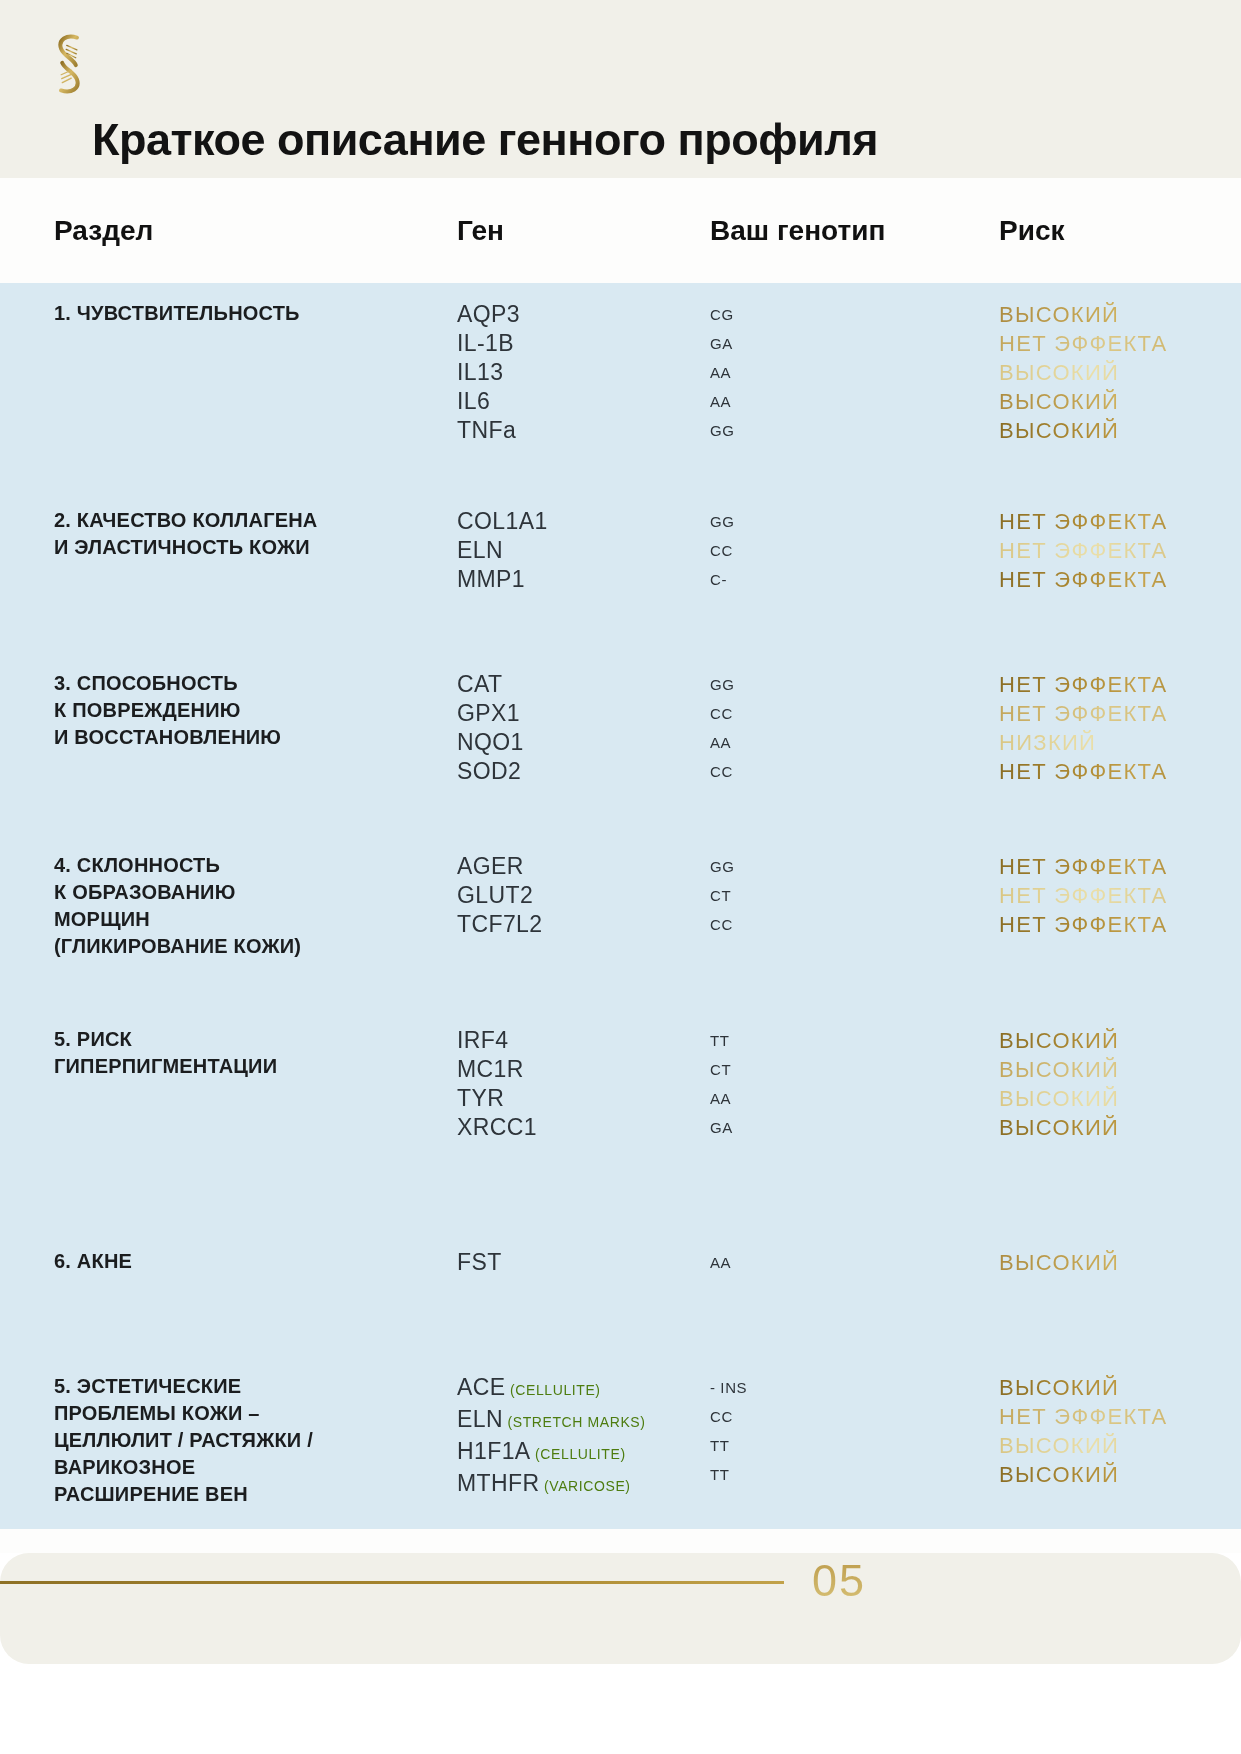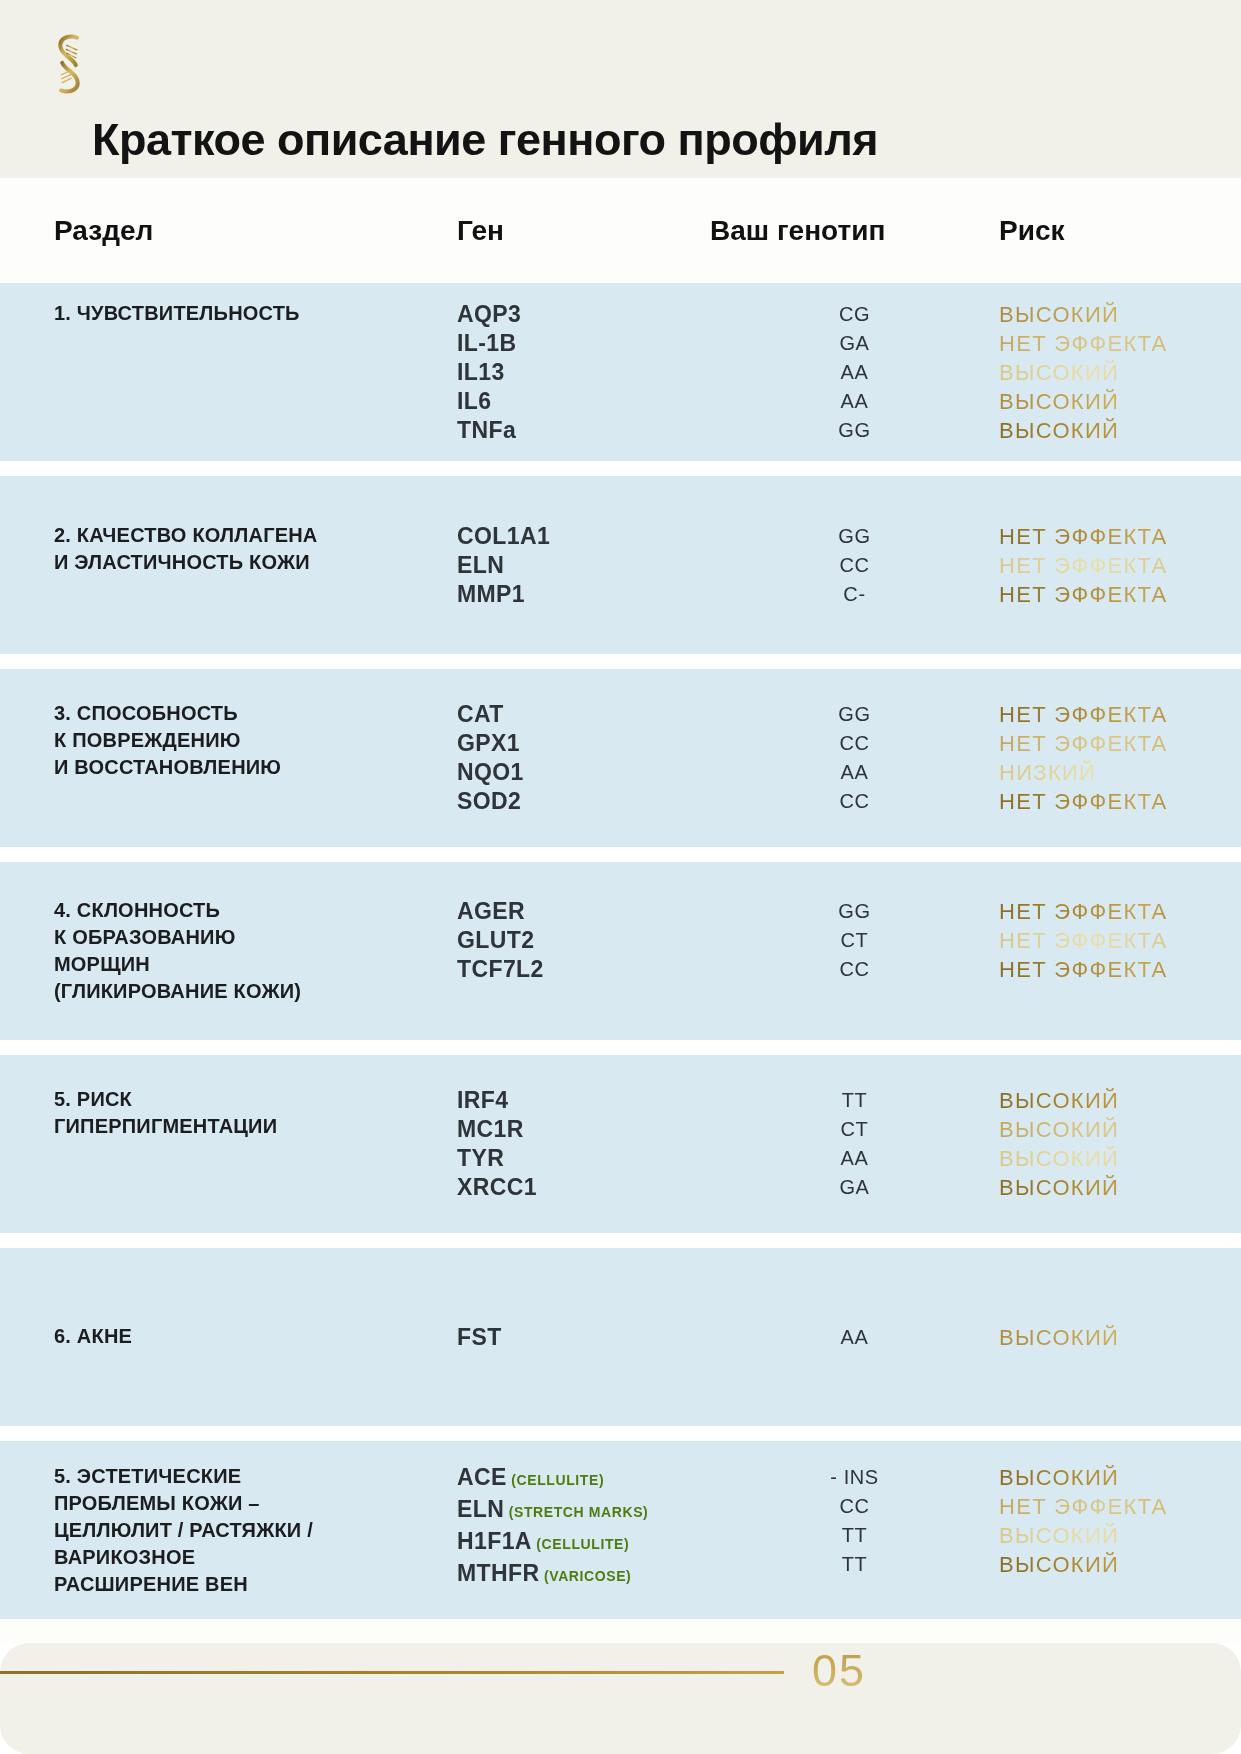--- a/index.html
+++ b/index.html
@@ -30,34 +30,34 @@
   }
 
   
   .thead{height:105px;background:#fdfdfc;display:flex;align-items:center;flex:none;}
   .thead .grid{align-items:center;}
   .th{font-size:28px;font-weight:700;color:#111;}
 
   
   .bands{flex:none;}
   .band{
-    height:178px;margin-bottom:15px;background:#d9e9f2;
+    height:178px;background:#d9e9f2;
     display:flex;align-items:center;
   }
   .band:last-child{margin-bottom:0;}
   .sec-title{
     font-size:20px;font-weight:700;line-height:27px;
     color:#1b1d1f;letter-spacing:.2px;
     white-space:pre-line;align-self:start;
   }
   .col-gene,.col-geno,.col-risk{align-self:start;}
   .cell{line-height:29px;white-space:nowrap;}
-  .gene{font-size:23px;font-weight:700;color:#2e343a;letter-spacing:.4px;}
+  .gene{font-size:23px;font-weight:400;color:#2e343a;letter-spacing:.4px;}
   .gene .note{font-size:14px;letter-spacing:.6px;color:#4d7c0f;}
-  .geno{font-size:20px;font-weight:400;color:#2e343a;letter-spacing:.6px;text-align:center;}
+  .geno{font-size:15px;font-weight:400;color:#2e343a;letter-spacing:.6px;}
   .risk{
     font-size:22px;letter-spacing:1.3px;font-weight:400;
     -webkit-background-clip:text;background-clip:text;color:transparent;
   }
   .risk-dark {background-image:linear-gradient(93deg,#8a6d24,#b08c35 45%,#c7a44e 78%,#9a7b2c);}
   .risk-mid  {background-image:linear-gradient(93deg,#ad8c41,#c7a855 50%,#d7bd6e 80%,#b3924a);}
   .risk-light{background-image:linear-gradient(93deg,#c3a65b,#dcc988 55%,#cdb369);}
   .risk-pale {background-image:linear-gradient(93deg,#d9c684,#eadfa9 50%,#d6c17f);}
 
   

